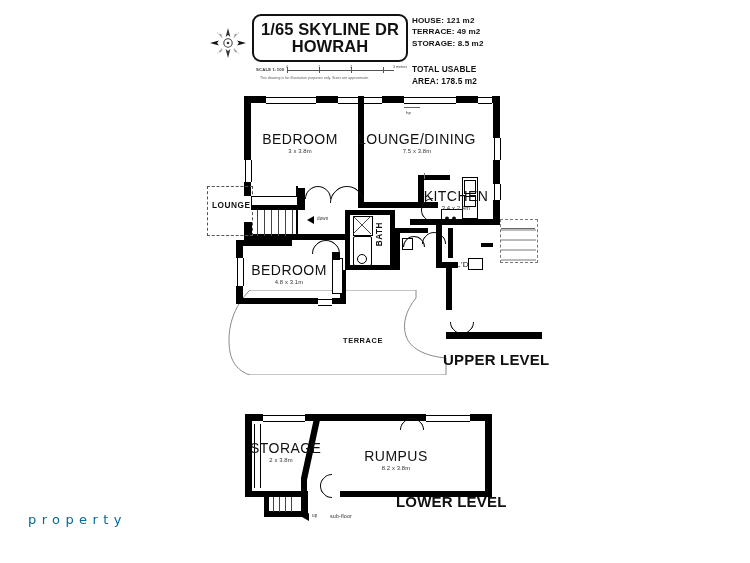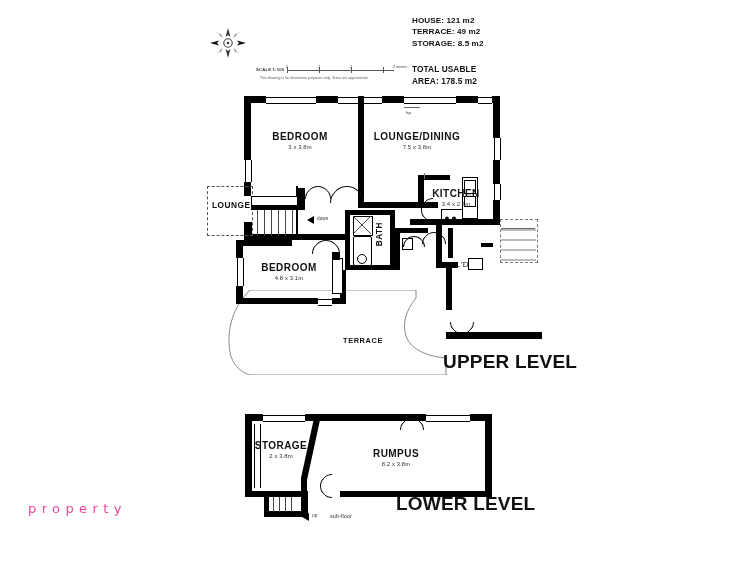--- a/index.html
+++ b/index.html
@@ -36,37 +36,37 @@
   .stats2{position:absolute;left:412px;top:63px;font-size:8.3px;font-weight:bold;line-height:1.45;letter-spacing:.1px;}
 
   
   .w{position:absolute;background:#000;}          
   .thin{position:absolute;background:#000;}       
   .win{position:absolute;background:#fff;border-top:1px solid #000;border-bottom:1px solid #000;}
   .winv{position:absolute;background:#fff;border-left:1px solid #000;border-right:1px solid #000;}
   .box{position:absolute;border:1px solid #000;background:#fff;}
   .dash{position:absolute;border:1px dashed #555;}
   .room{position:absolute;text-align:center;line-height:1.15;}
-  .room .nm{font-size:10px;font-weight:bold;letter-spacing:.45px;white-space:nowrap;}
+  .room .nm{font-size:14px;font-weight:normal;letter-spacing:.45px;white-space:nowrap;}
   .room .dm{font-size:5.9px;color:#333;letter-spacing:.1px;white-space:nowrap;margin-top:1px;}
   .vlabel{position:absolute;font-size:8.2px;font-weight:bold;letter-spacing:.5px;
           writing-mode:vertical-rl;transform:rotate(180deg);}
   .tiny{position:absolute;font-size:4.6px;color:#333;letter-spacing:.1px;white-space:nowrap;}
-  .lvl{position:absolute;font-size:19px;font-weight:bold;letter-spacing:.2px;white-space:nowrap;}
+  .lvl{position:absolute;font-size:15px;font-weight:bold;letter-spacing:.2px;white-space:nowrap;}
   .swing{position:absolute;border:1px solid #111;border-radius:50%;}
   .arrowL,.arrowR{position:absolute;width:0;height:0;border-top:4px solid transparent;border-bottom:4px solid transparent;}
   .arrowL{border-right:7px solid #000;}
   .arrowR{border-left:7px solid #000;}
   .stairs{position:absolute;}
   .stairs i{position:absolute;top:0;bottom:0;width:.9px;background:#444;}
 
   
   .logo{position:absolute;left:28px;top:500px;}
   .logo .p1{font-size:37px;line-height:.92;letter-spacing:-1.2px;color:#1a1a1a;font-family:"DejaVu Sans",sans-serif;}
-  .logo .p2{font-size:13px;letter-spacing:5.4px;color:#ec4899;text-align:right;margin-top:1px;font-family:"DejaVu Sans",sans-serif;}
+  .logo .p2{font-size:13px;letter-spacing:5.4px;color:#0369a1;text-align:right;margin-top:12px;font-family:"DejaVu Sans",sans-serif;}
 </style>
 </head>
 <body>
 
 <div class="stage">
 
   <div class="compass">
     <svg width="40" height="38" viewBox="0 0 40 38">
       <g fill="#333">
         <polygon points="20,4 22.4,13 20,11 17.6,13"></polygon>
@@ -76,20 +76,24 @@
         <circle cx="20" cy="19" r="4.2" fill="none" stroke="#444" stroke-width="1.1"></circle>
         <circle cx="20" cy="19" r="1.3"></circle>
         <polygon points="30.5,8.5 25.5,14.5 26.8,10.2 31.2,9" opacity=".55"></polygon>
         <polygon points="9.5,29.5 14.5,23.5 13.2,27.8 8.8,29" opacity=".55"></polygon>
         <polygon points="9.5,8.5 14.5,14.5 13.2,10.2 8.8,9" opacity=".55"></polygon>
         <polygon points="30.5,29.5 25.5,23.5 26.8,27.8 31.2,29" opacity=".55"></polygon>
       </g>
     </svg>
   </div>
 
+  <div class="titlebox">
+    <div class="l1">1/65 SKYLINE DR</div>
+    <div class="l2">HOWRAH</div>
+  </div>
 
   <div class="scalewrap">
     <div class="scalerow">
       <span class="scaletxt">SCALE 1:100</span>
       <span class="scalebar">
         <span class="axis"></span>
         <span class="tick" style="left:0px;"></span>
         <span class="tick" style="left:32px;"></span>
         <span class="tick" style="left:64px;"></span>
         <span class="tick" style="left:96px;"></span>

